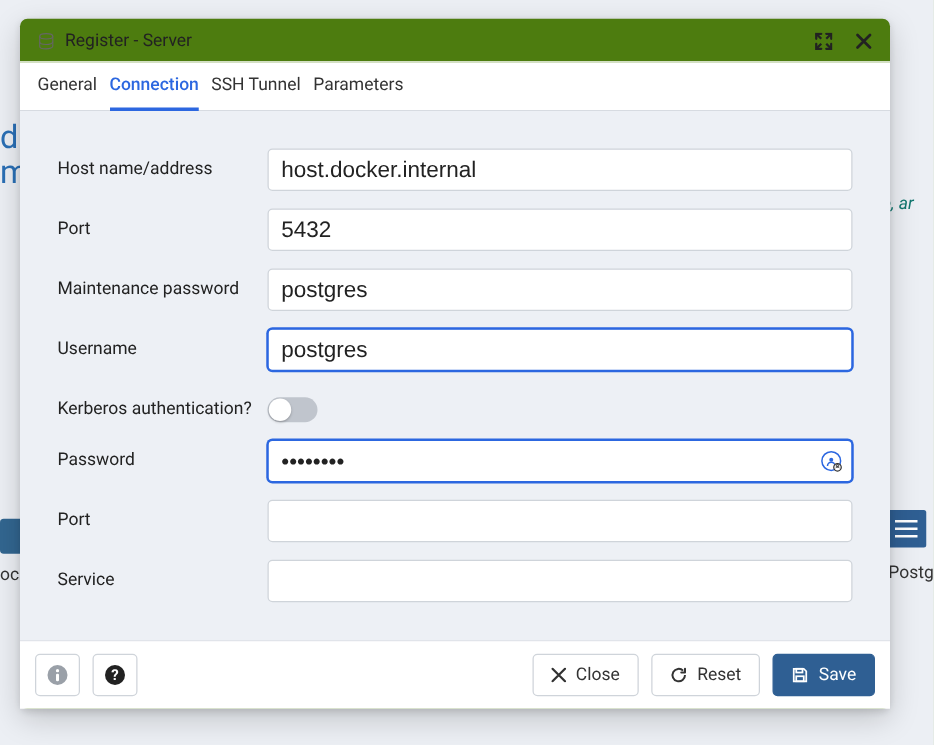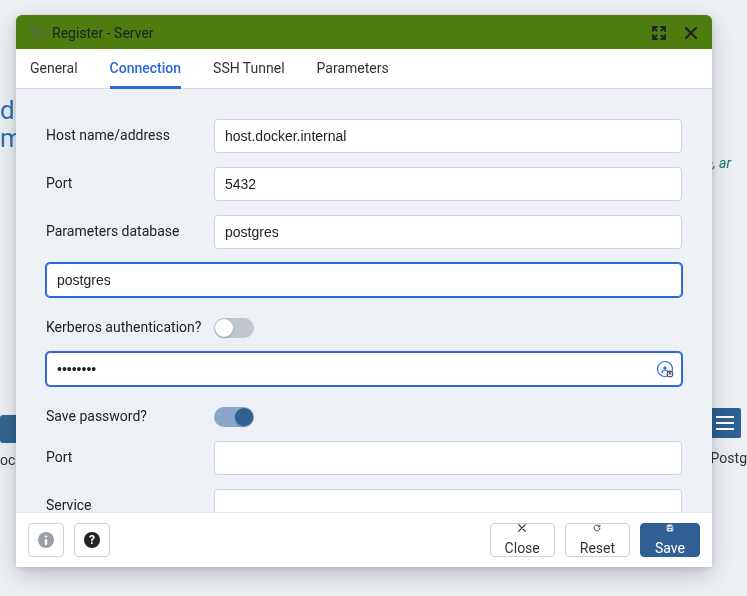--- a/index.html
+++ b/index.html
@@ -26,21 +26,21 @@
   .titlebar {
     display:flex; align-items:center; gap:8px;
     padding: 10px 14px 8px 14px;
     border-bottom: 1px solid #fff;
   }
   .titlebar .db-icon{ width:14px; height:14px; }
   .titlebar .title { font-size:14px; color:#222; }
   .titlebar .spacer { flex:1; }
   .titlebar .win-icon { width:14px; height:14px; cursor:pointer; }
   .tabs {
-    display:flex; gap:32px; padding: 0 14px;
+    display:flex; gap:10px; padding: 0 14px;
     border-bottom: 1px solid #d7dbe1;
     background:#fff;
   }
   .tab {
     padding: 10px 0 10px 0;
     color:#333;
     cursor:pointer;
     font-size:14px;
     border-bottom: 3px solid transparent;
     margin-bottom:-1px;
@@ -65,21 +65,21 @@
     line-height:1.25;
   }
   .row .ctrl { flex:1; }
   .input {
     width:100%;
     height:34px;
     background:#fff;
     border:1px solid #cfd4da;
     border-radius:4px;
     padding: 0 10px;
-    font-size:14px;
+    font-size:18px;
     color:#222;
     outline:none;
   }
   .input.focus { border-color:#2c67e0; box-shadow:0 0 0 1px #2c67e0; }
   .pw-wrap { position:relative; }
   .pw-wrap .pw-icon{ position:absolute; right:8px; top:50%; transform:translateY(-50%); width:18px; height:18px; cursor:pointer;}
   .toggle {
     position:relative;
     width:40px; height:20px;
     border-radius:20px;
@@ -116,21 +116,20 @@
   .footer .spacer { flex:1; }
   .btn {
     height:34px;
     border:1px solid #cfd4da;
     border-radius:4px;
     background:#fff;
     padding: 0 14px;
     display:flex;align-items:center;gap:8px;
     font-size:14px;
     cursor:pointer;
-    flex-direction:column;
   }
   .btn.primary {
     background:#2f5f93;
     border-color:#2f5f93;
     color:#fff;
     text-align:center;
   }
   svg { display:block; }
 </style>
 </head>
@@ -181,59 +180,53 @@
       <div class="lbl">Host name/address</div>
       <div class="ctrl"><input class="input" value="host.docker.internal" style=""></div>
     </div>
 
     <div class="row">
       <div class="lbl">Port</div>
       <div class="ctrl"><input class="input" value="5432" style=""></div>
     </div>
 
     <div class="row">
-      <div class="lbl">Parameters database</div>
+      <div class="lbl">Maintenance password</div>
       <div class="ctrl"><input class="input" value="postgres" style=""></div>
     </div>
 
     <div class="row">
+      <div class="lbl">Username</div>
       <div class="ctrl"><input class="input focus" value="postgres" style=""></div>
     </div>
 
     <div class="row">
       <div class="lbl">Kerberos authentication?</div>
       <div class="ctrl">
         <div class="toggle">
             <div class="knob"></div>
           </div>
       </div>
     </div>
 
     <div class="row">
+      <div class="lbl">Password</div>
       <div class="ctrl pw-wrap">
         <input class="input focus" type="text" value="••••••••" style="">
         <svg class="pw-icon" viewBox="0 0 18 18">
             <circle cx="9" cy="9" r="7.5" fill="none" stroke="#2c67e0" stroke-width="1.2"></circle>
             <circle cx="9" cy="8" r="1.6" fill="#2c67e0"></circle>
             <path d="M6 13 a3 3 0 0 1 6 0" fill="none" stroke="#2c67e0" stroke-width="1.2"></path>
             <circle cx="14" cy="14" r="3" fill="#fff" stroke="#333" stroke-width="1"></circle>
             <path d="M12.5 14.5 a1.8 1.2 0 0 1 3 0" fill="none" stroke="#333" stroke-width="0.8"></path>
             <rect x="13" y="12" width="2" height="1.5" rx="0.3" fill="none" stroke="#333" stroke-width="0.8"></rect>
           </svg>
       </div>
     </div>
 
-    <div class="row">
-      <div class="lbl">Save password?</div>
-      <div class="ctrl">
-        <div class="toggle on">
-            <div class="knob"></div>
-          </div>
-      </div>
-    </div>
 
     <div class="row">
       <div class="lbl">Port</div>
       <div class="ctrl"><input class="input" value="" style=""></div>
     </div>
 
     <div class="row">
       <div class="lbl">Service</div>
       <div class="ctrl"><input class="input" value="" style=""></div>
     </div>

